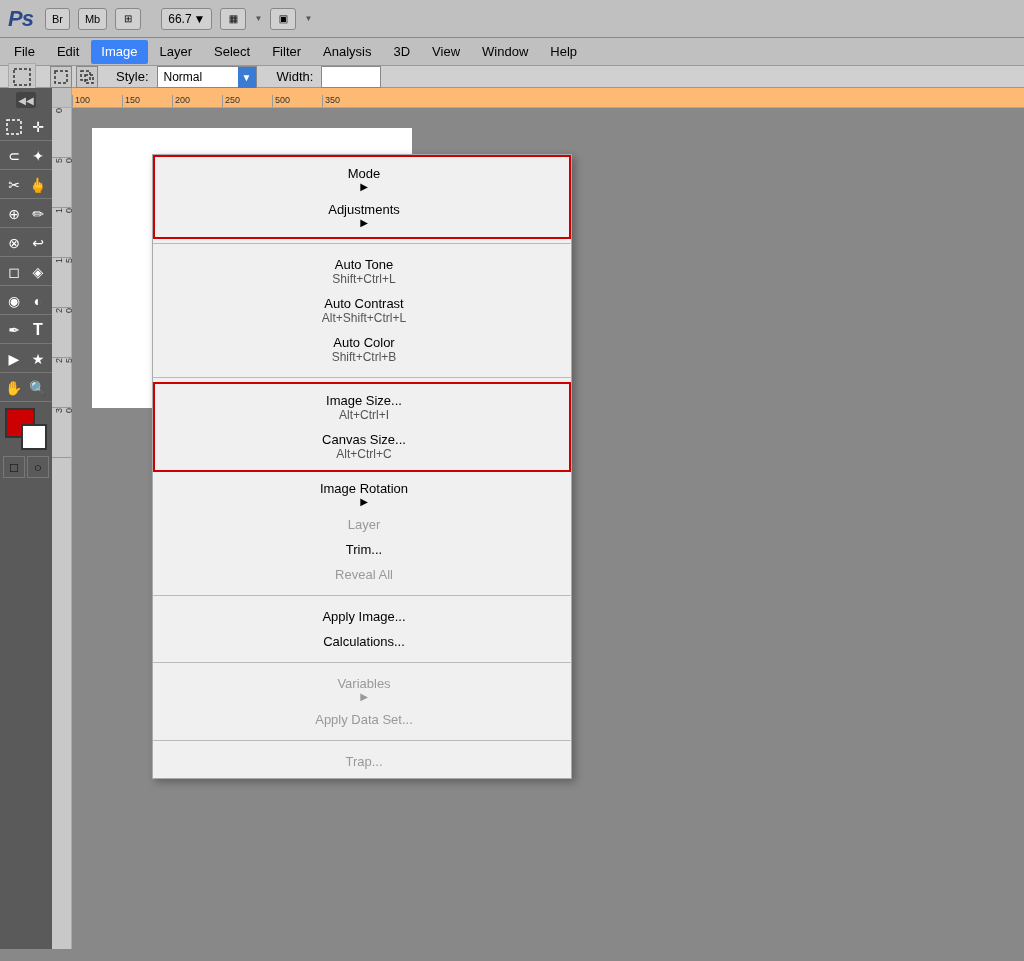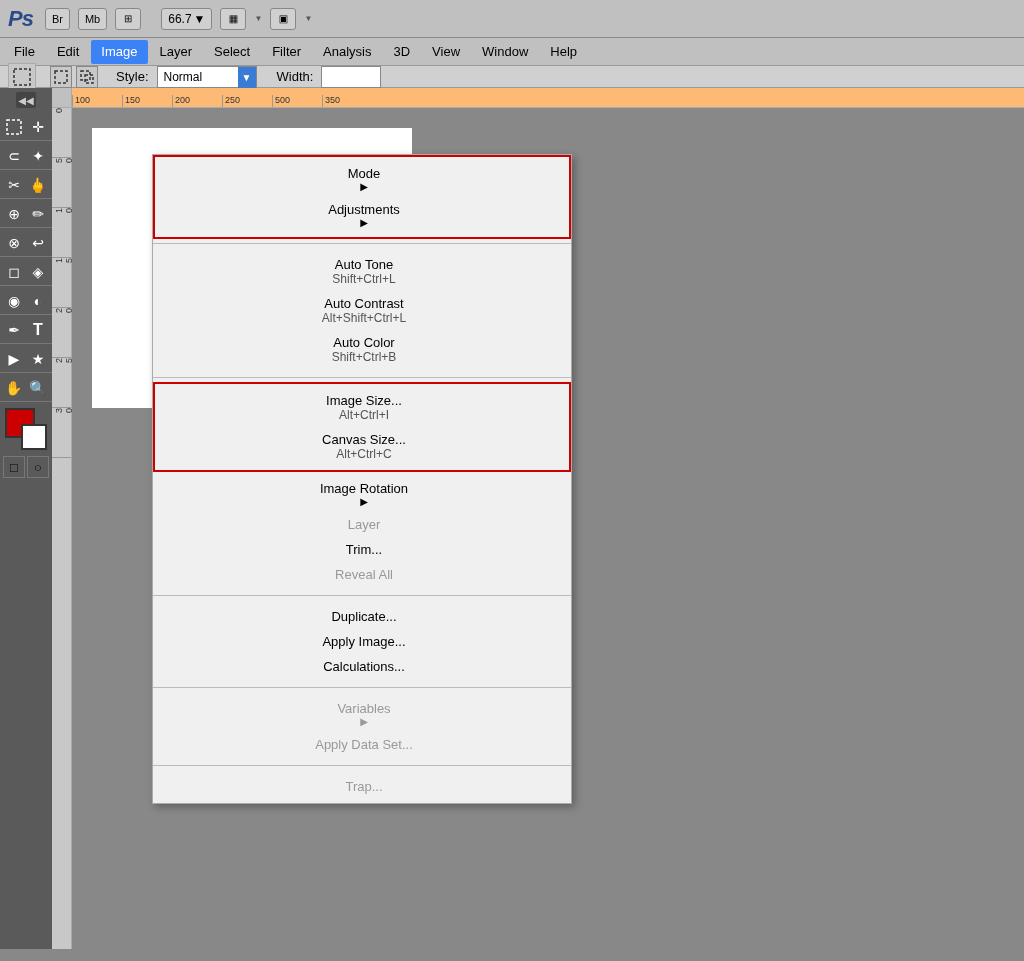--- a/index.html
+++ b/index.html
@@ -605,23 +605,20 @@
         <div class="dropdown-item disabled">
           <span>Reveal All</span>
           <span class="shortcut"></span>
         </div>
       </div>
 
       <div class="menu-separator"></div>
 
       <div class="menu-section">
         <div class="dropdown-item">
-          <span>Duplicate...</span>
-        </div>
-        <div class="dropdown-item">
           <span>Apply Image...</span>
         </div>
         <div class="dropdown-item">
           <span>Calculations...</span>
         </div>
       </div>
 
       <div class="menu-separator"></div>
 
       <div class="menu-section">

